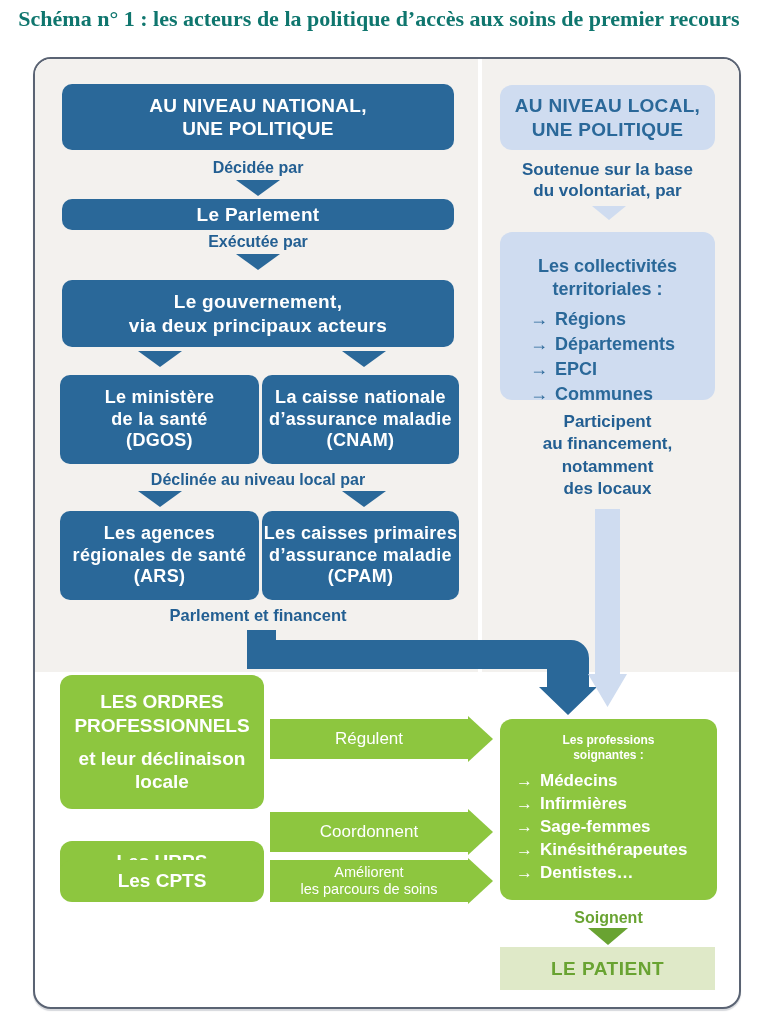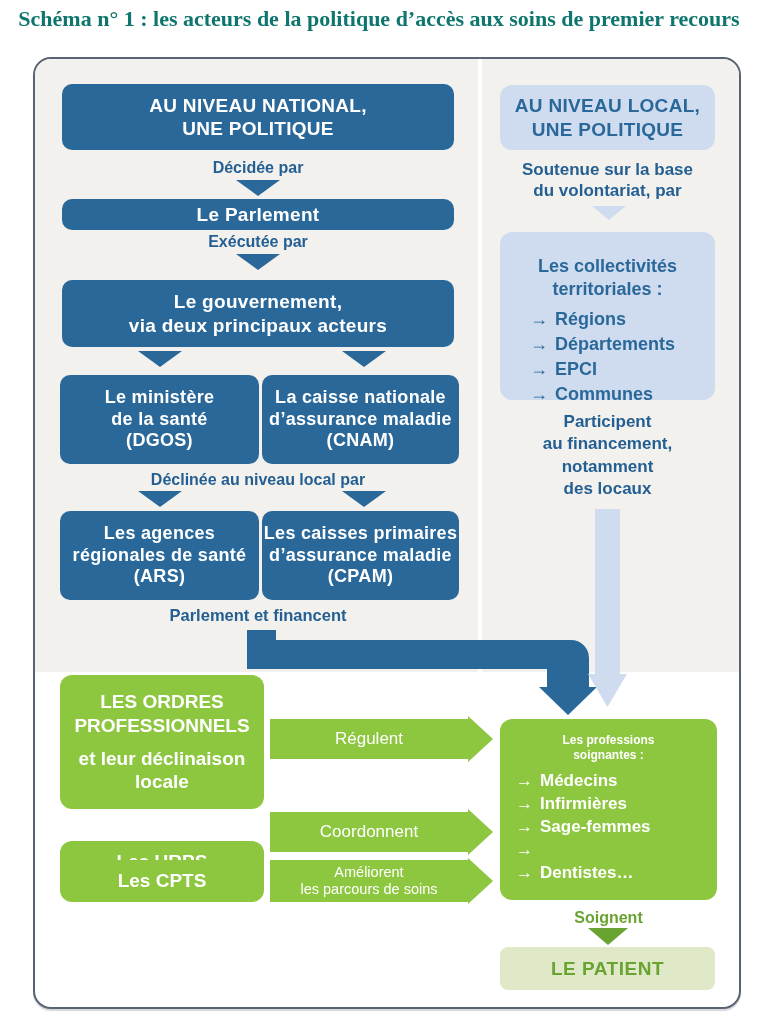--- a/index.html
+++ b/index.html
@@ -58,21 +58,21 @@
   .garrow::after{
     content:"";position:absolute;left:100%;top:50%;transform:translateY(-50%);
     width:0;height:0;border-top:23px solid transparent;border-bottom:23px solid transparent;
     border-left:25px solid var(--green,#8dc63f);
   }
   .boxtitle{font-weight:700;text-align:center;white-space:pre-line;line-height:1.25;}
   .listcol{display:flex;flex-direction:column;align-self:stretch;text-align:left;}
   .li{display:flex;align-items:baseline;gap:7px;font-weight:700;}
   .patient{
     position:absolute;background:var(--patient-bg,#dfe9c8);color:var(--dark-green,#69a332);
-    border-radius:8px;display:flex;align-items:center;justify-content:center;
+    border-radius:0;display:flex;align-items:center;justify-content:center;
     font-weight:700;letter-spacing:.5px;
   }
 </style>
 </head>
 <body>
 
 <h1 class="title">Schéma n° 1 : les acteurs de la politique d’accès aux soins de premier recours</h1>
 
 <div class="frame">
 
@@ -182,20 +182,21 @@
       <div class="li">
         <span>→</span>
         <span>Infirmières</span>
       </div>
       <div class="li">
         <span>→</span>
         <span>Sage-femmes</span>
       </div>
       <div class="li">
         <span>→</span>
+        <span>Kinésithérapeutes</span>
       </div>
       <div class="li">
         <span>→</span>
         <span>Dentistes…</span>
       </div>
     </div>
   </div>
 
   <div class="lbl" style="left:465px;top:849px;width:217px;font-size:16px;color:var(--dark-green,#69a332);">Soignent</div>
   <div class="tri green" style="left:553px;top:869px;"></div>

